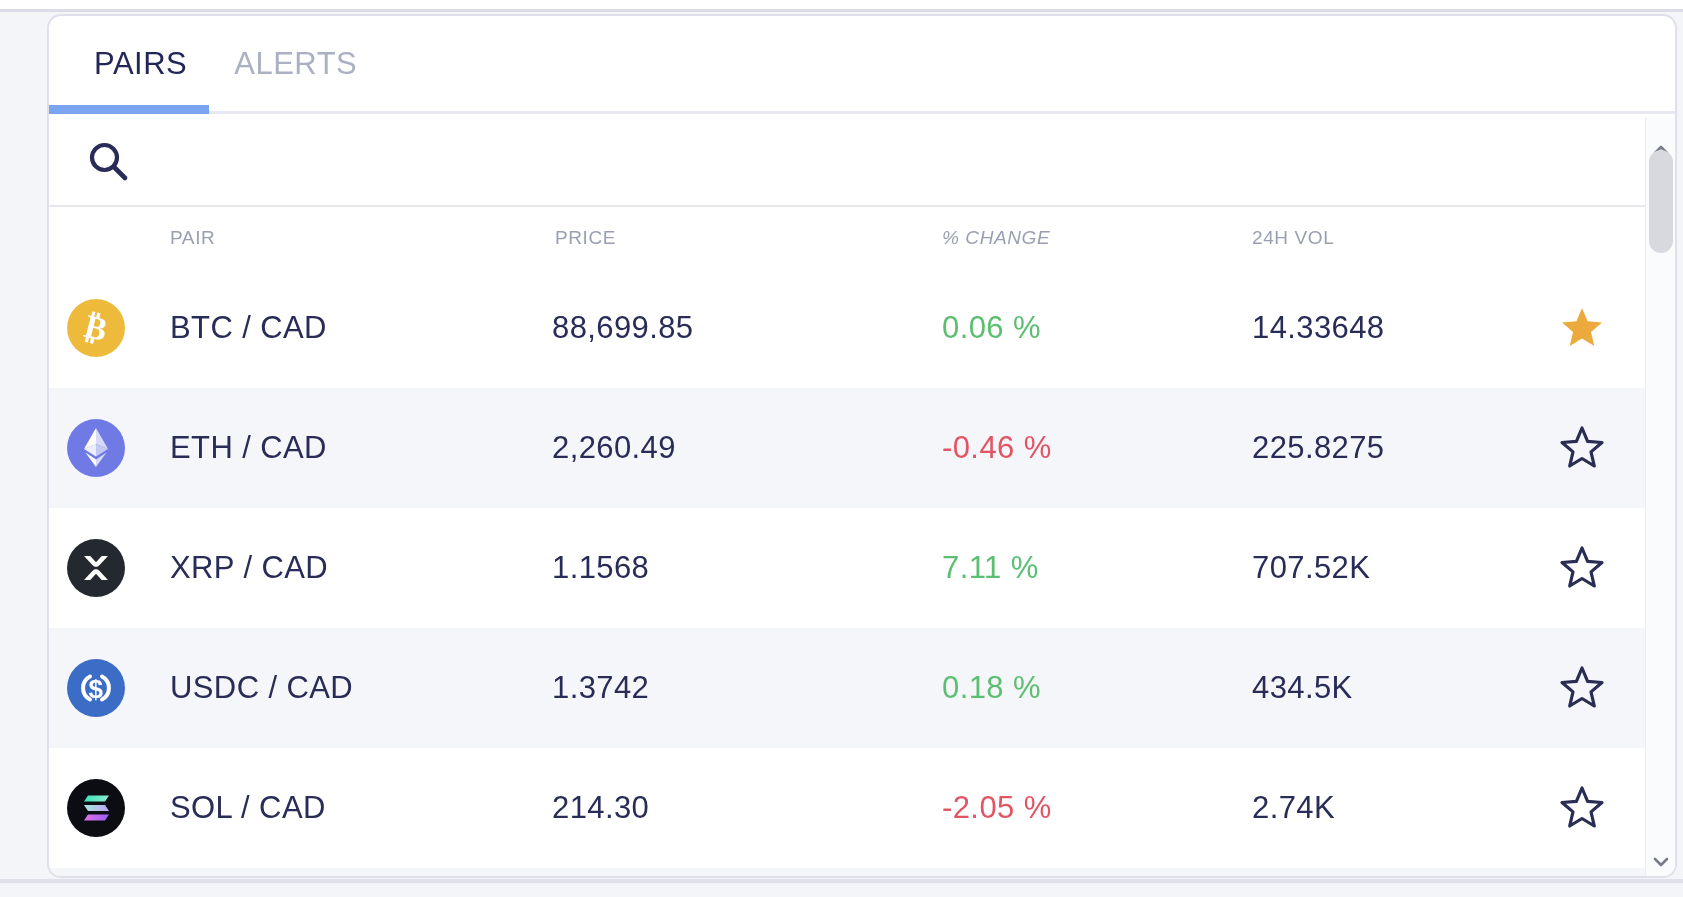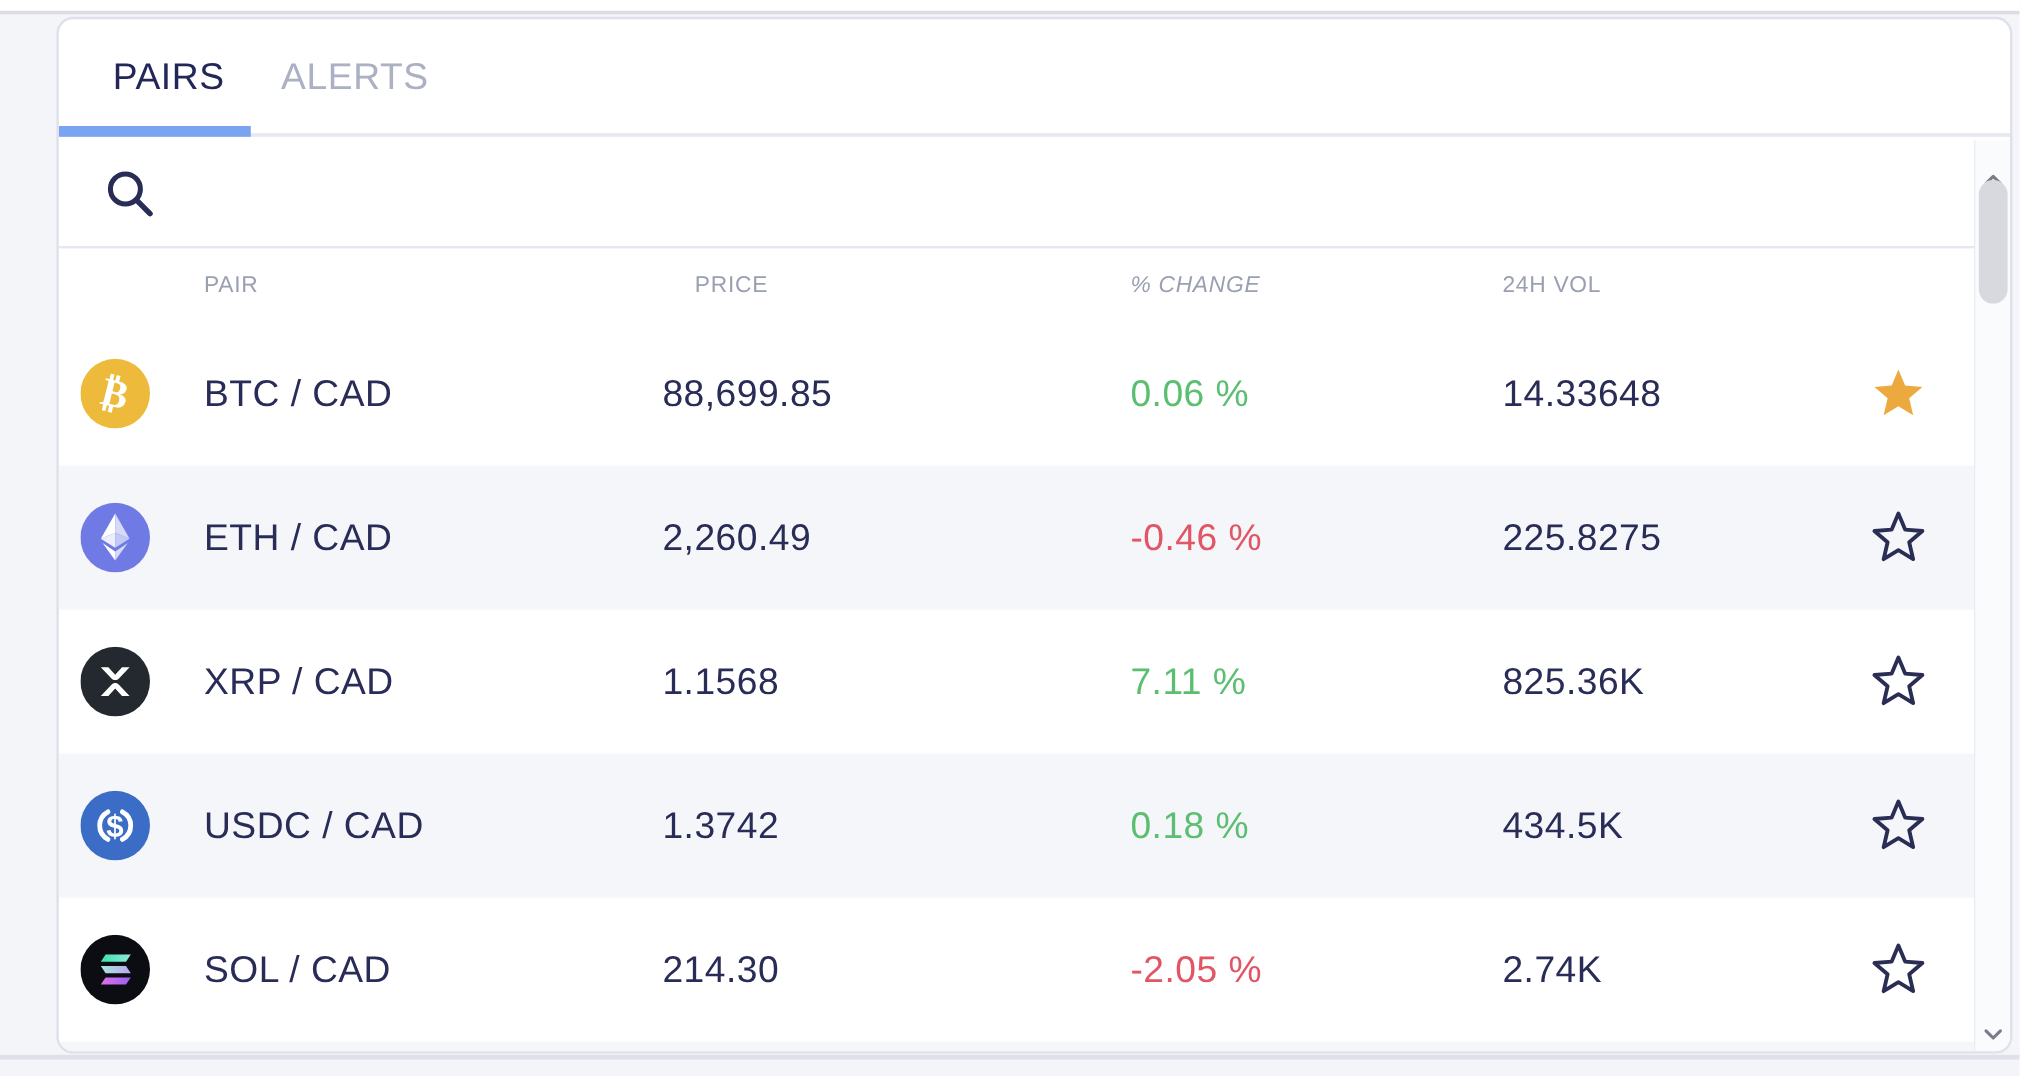--- a/index.html
+++ b/index.html
@@ -50,21 +50,21 @@
   .search-input {
     flex:1; border:none; outline:none; background:transparent;
     font-size:28px; color:var(--text); margin-left:24px; height:60px;
     font-family:inherit;
   }
   .divider { height:2px; background:#e6e7f0; }
   
   .thead { height:61px; position:relative; color:var(--muted); font-size:19px; letter-spacing:.6px; }
   .thead span { position:absolute; top:50%; transform:translateY(-50%); }
   .col-pair   { left:121px; }
-  .col-price  { left:530px; }
+  .col-price  { left:506px; }
   .col-change { left:893px;font-style:italic; }
   .col-vol    { left:1203px; }
   .row { height:120px; position:relative; font-size:31px; letter-spacing:.4px; cursor:pointer; }
   .row:nth-child(even) { background:#f5f6f9; }
   .row .cell { position:absolute; top:50%; transform:translateY(-50%); white-space:nowrap; }
   .icon-cell { left:18px; width:58px; height:58px; }
   .pair  { left:121px; }
   .price { left:503px; }
   .change{ left:893px; }
   .change.pos { color:var(--pos); }
@@ -155,21 +155,21 @@
   </div>
         <div class="row">
     <span class="cell icon-cell"><svg width="58" height="58" viewBox="0 0 58 58">
               <circle cx="29" cy="29" r="29" fill="#23292f"></circle>
     <path fill="#fff" d="M17 17h6.3l5.7 6.2L34.7 17H41l-8.9 9.4c-1.7 1.8-4.5 1.8-6.2 0L17 17z"></path>
     <path fill="#fff" d="M17 41h6.3l5.7-6.2 5.7 6.2H41l-8.9-9.4c-1.7-1.8-4.5-1.8-6.2 0L17 41z"></path>
             </svg></span>
     <span class="cell pair">XRP / CAD</span>
     <span class="cell price">1.1568</span>
     <span class="cell change pos">7.11 %</span>
-    <span class="cell vol">825.36K</span>
+    <span class="cell vol">707.52K</span>
     <span class="cell star-cell"><svg width="46" height="46" viewBox="0 0 46 46">
               <polygon points="23,3 28.6,16.3 43,17.5 32,26.9 35.3,41 23,33.5 10.7,41 14,26.9 3,17.5 17.4,16.3" fill="none" stroke="#2a2e55" stroke-width="3.2" stroke-linejoin="round"></polygon>
             </svg></span>
   </div>
         <div class="row">
     <span class="cell icon-cell"><svg width="58" height="58" viewBox="0 0 58 58">
               <circle cx="29" cy="29" r="29" fill="#3b6cc6"></circle>
     <path d="M23 17.5a13 13 0 0 0 0 23" stroke="#fff" stroke-width="4" fill="none" stroke-linecap="round"></path>
     <path d="M35 17.5a13 13 0 0 1 0 23" stroke="#fff" stroke-width="4" fill="none" stroke-linecap="round"></path>
     <text x="29" y="38.5" font-size="26" font-weight="bold" fill="#fff" text-anchor="middle" font-family="Liberation Sans, DejaVu Sans, sans-serif">$</text>

